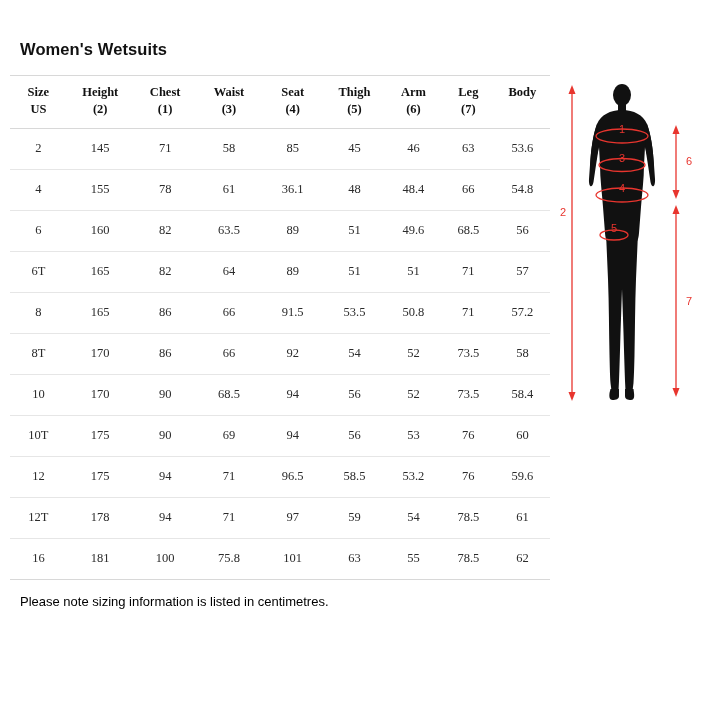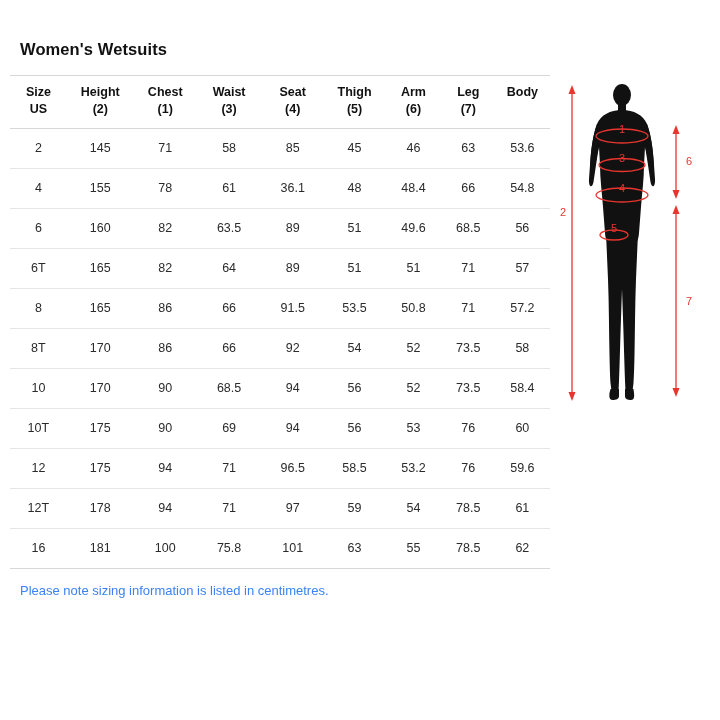--- a/index.html
+++ b/index.html
@@ -34,20 +34,21 @@
   }
   .table-wrap {
     width: 540px;
     flex: 0 0 540px;
   }
   table.sizes {
     width: 100%;
     border-collapse: collapse;
     font-size: 12.5px;
     color: #2b2b2b;
+    font-family: Liberation Serif, serif;
   }
   table.sizes th {
     font-weight: bold;
     font-size: 12.5px;
     color: #111111;
     padding: 8px 4px 10px 4px;
     vertical-align: top;
     line-height: 1.35;
     border-bottom: 1px solid #d8d8d8;
     border-top: 1px solid #d8d8d8;
@@ -72,21 +73,21 @@
   table.sizes col.c3 { width: 66px; }
   table.sizes col.c4 { width: 64px; }
   table.sizes col.c5 { width: 62px; }
   table.sizes col.c6 { width: 58px; }
   table.sizes col.c7 { width: 54px; }
   table.sizes col.c8 { width: 56px; }
 
   .note {
     margin: 14px 0 0 10px;
     font-size: 13px;
-    color: #3b82f6;
+    color: #000000;
   }
   .figure {
     flex: 1 1 auto;
     position: relative;
     height: 330px;
     margin-left: 6px;
     margin-top: 8px;
   }
   .figure svg {
     display: block;

